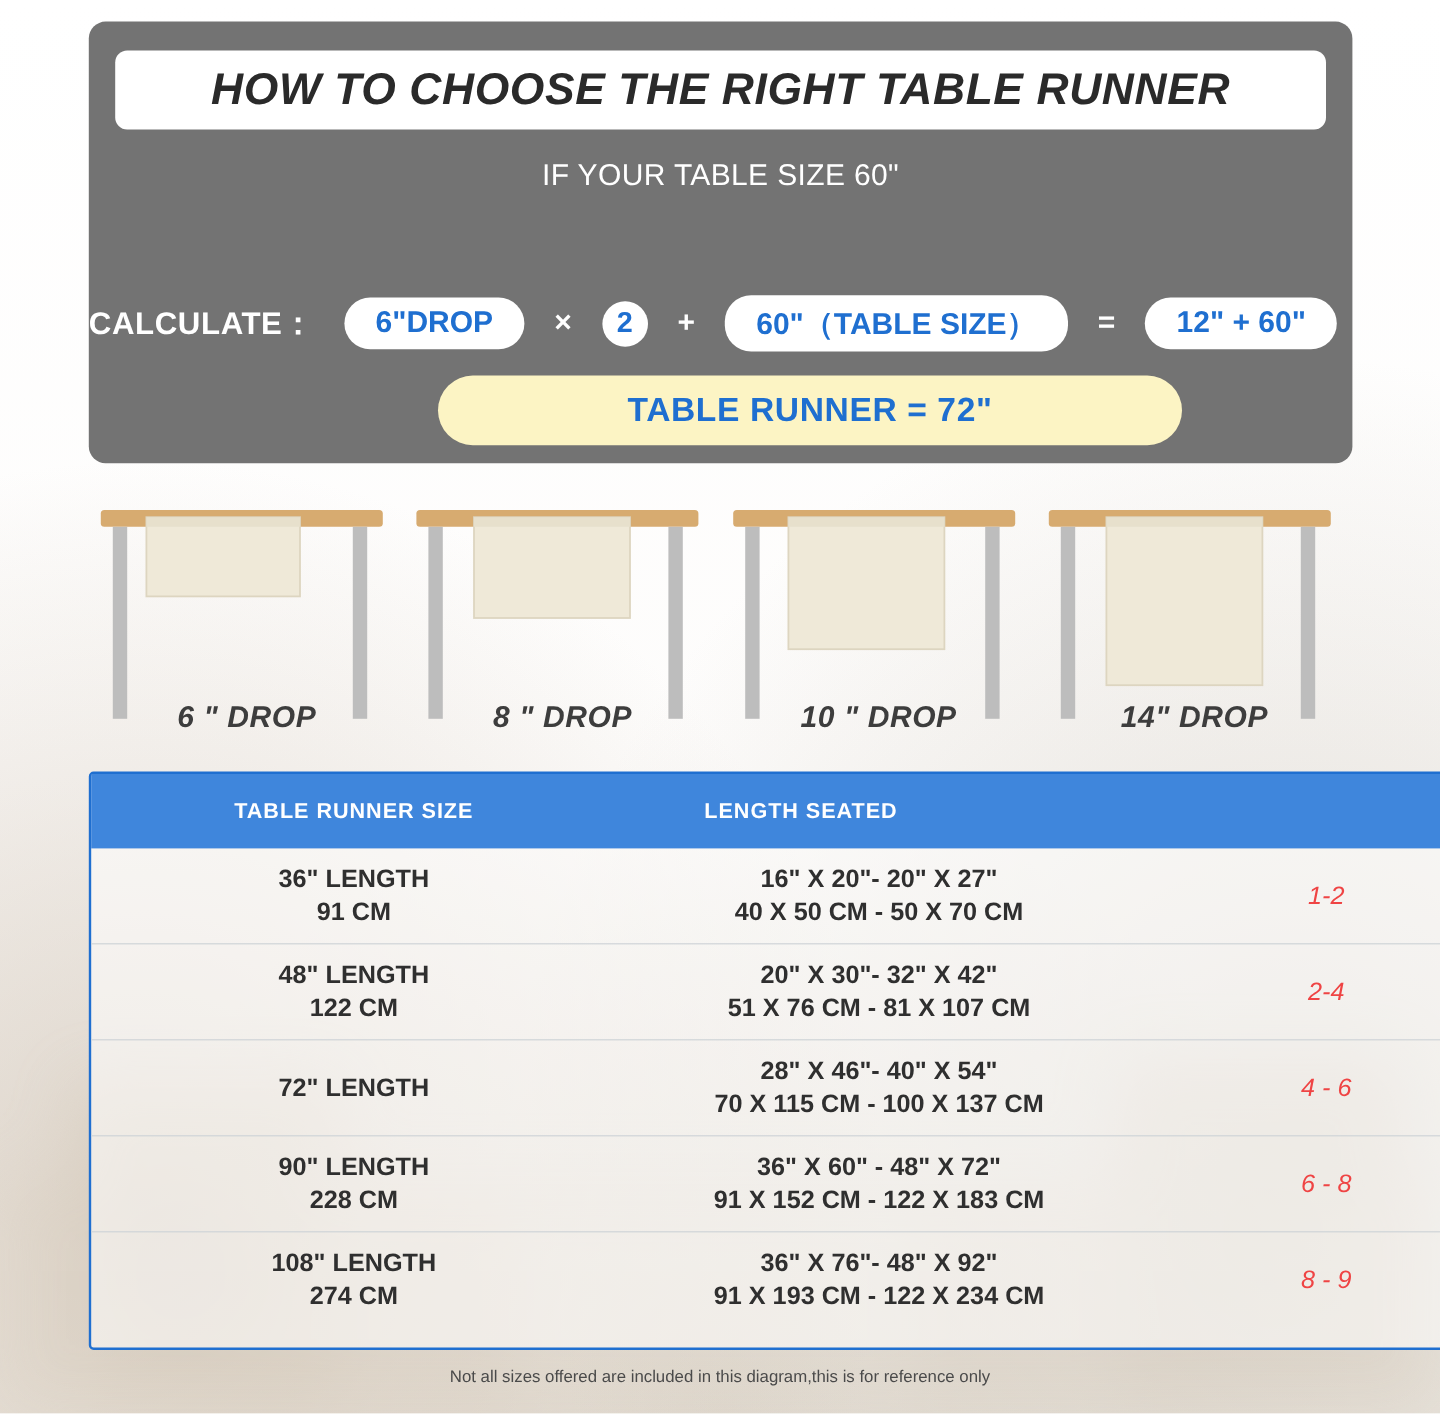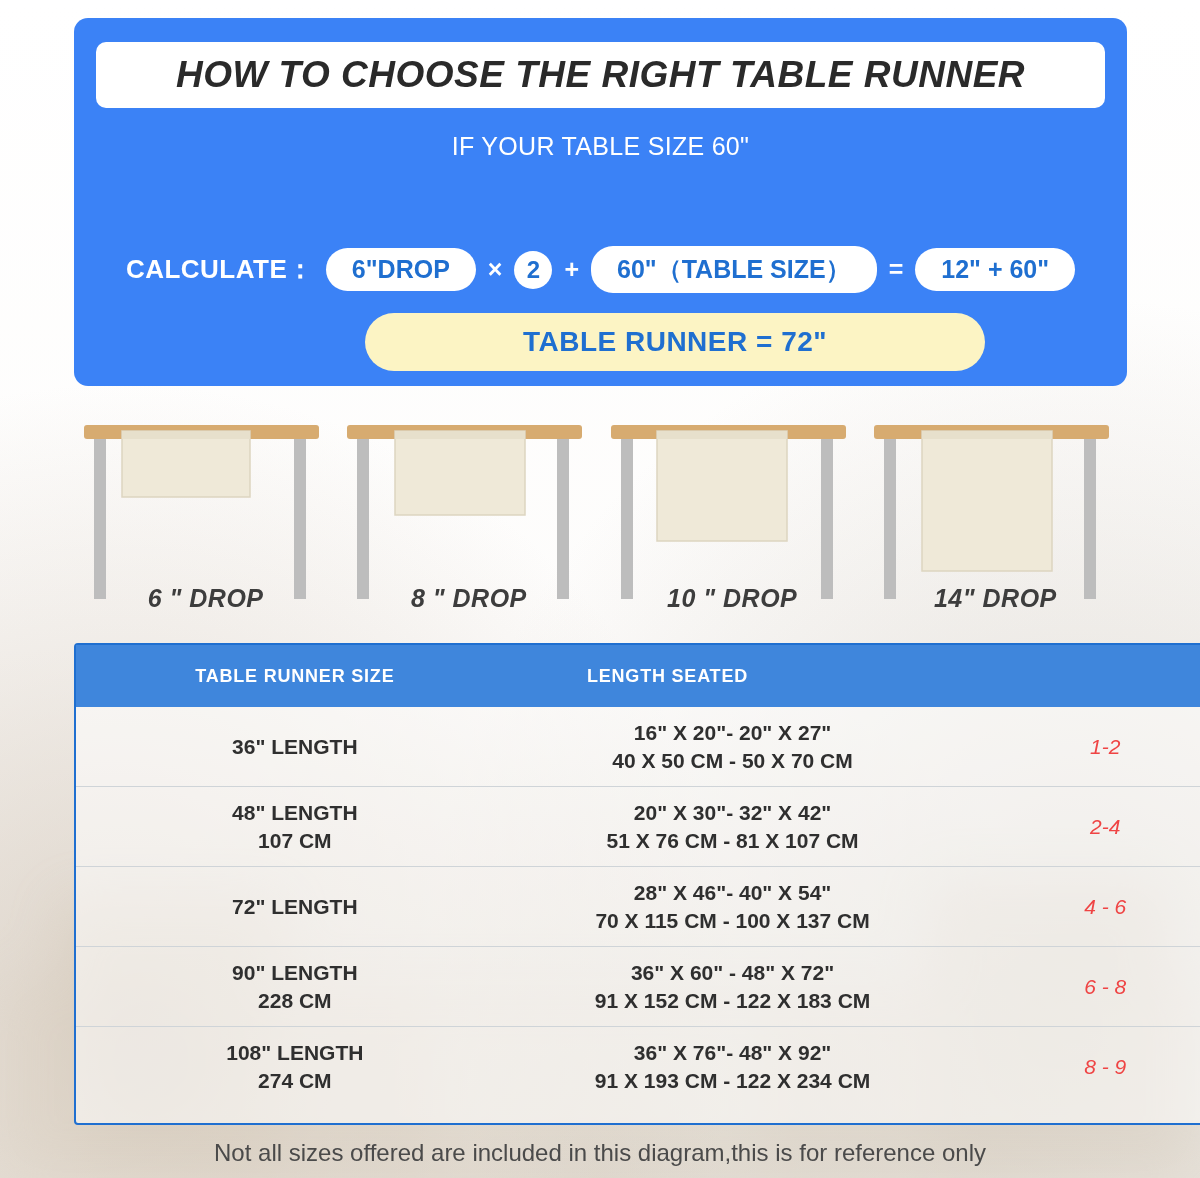--- a/index.html
+++ b/index.html
@@ -33,21 +33,21 @@
 
   .page { position: relative; z-index: 2; }
 
   
   .calc-panel {
     position: absolute;
     left: 74px;
     top: 18px;
     width: 1053px;
     height: 368px;
-    background: #3b82f6;
+    background: #737373;
     border-radius: 14px;
   }
   .title-pill {
     position: absolute;
     left: 22px;
     top: 24px;
     width: 1009px;
     height: 66px;
     background: #ffffff;
     border-radius: 10px;
@@ -76,22 +76,21 @@
     line-height: 36px;
     letter-spacing: .3px;
   }
 
   .calc-row {
     position: absolute;
     left: 0; right: 0;
     top: 228px;
     display: flex;
     align-items: center;
-    justify-content: center;
-    gap: 12px;
+    gap: 25px;
   }
   .calc-label {
     color: #ffffff;
     font-size: 26px;
     font-weight: bold;
     letter-spacing: .5px;
   }
   .white-pill {
     background: #ffffff;
     color: #1f6fd0;
@@ -208,21 +207,21 @@
   }
   .cell .ln1 { font-weight: bold; }
   .cell .ln2 { font-weight: bold; }
   .cell-persons { font-size: 21px; color: #ef4444; font-style: italic; }
 
   .footnote {
     position: absolute;
     left: 0; right: 0;
     top: 1139px;
     text-align: center;
-    font-size: 24px;
+    font-size: 14px;
     color: #4a4a4a;
   }
 </style>
 </head>
 <body>
 
 <div class="bg-wash"></div>
 <svg class="bg-blur-shapes" width="1200" height="1178" viewBox="0 0 1200 1178" aria-hidden="true">
   <defs>
     <filter id="softblur" x="-20%" y="-20%" width="140%" height="140%">
@@ -317,32 +316,33 @@
   <div class="size-table">
 
     <div class="thead">
       <div class="th col1">TABLE RUNNER SIZE</div>
       <div class="th col3">LENGTH SEATED</div>
     </div>
 
     <div class="trow">
       <div class="cell col1">
         <div class="ln1">36" LENGTH</div>
+        <div class="ln2">91 CM</div>
       </div>
       <div class="cell col2">
         <div class="ln1">16" X 20"- 20" X 27"</div>
         <div class="ln2">40 X 50 CM - 50 X 70 CM</div>
       </div>
       <div class="cell col3 cell-persons">1-2</div>
     </div>
 
     <div class="trow">
       <div class="cell col1">
         <div class="ln1">48" LENGTH</div>
-        <div class="ln2">107 CM</div>
+        <div class="ln2">122 CM</div>
       </div>
       <div class="cell col2">
         <div class="ln1">20" X 30"- 32" X 42"</div>
         <div class="ln2">51 X 76 CM - 81 X 107 CM</div>
       </div>
       <div class="cell col3 cell-persons">2-4</div>
     </div>
 
     <div class="trow">
       <div class="cell col1">

